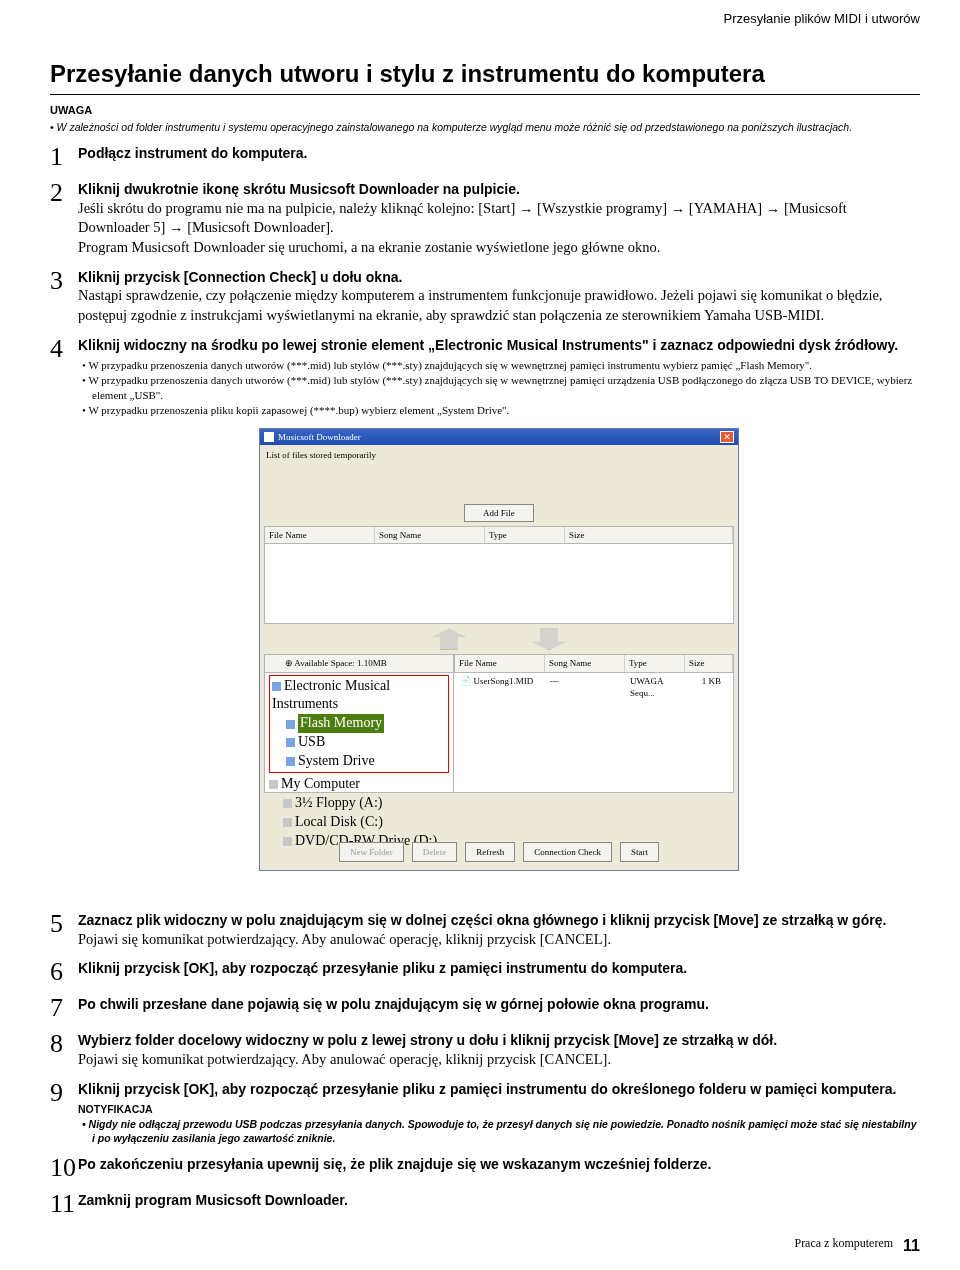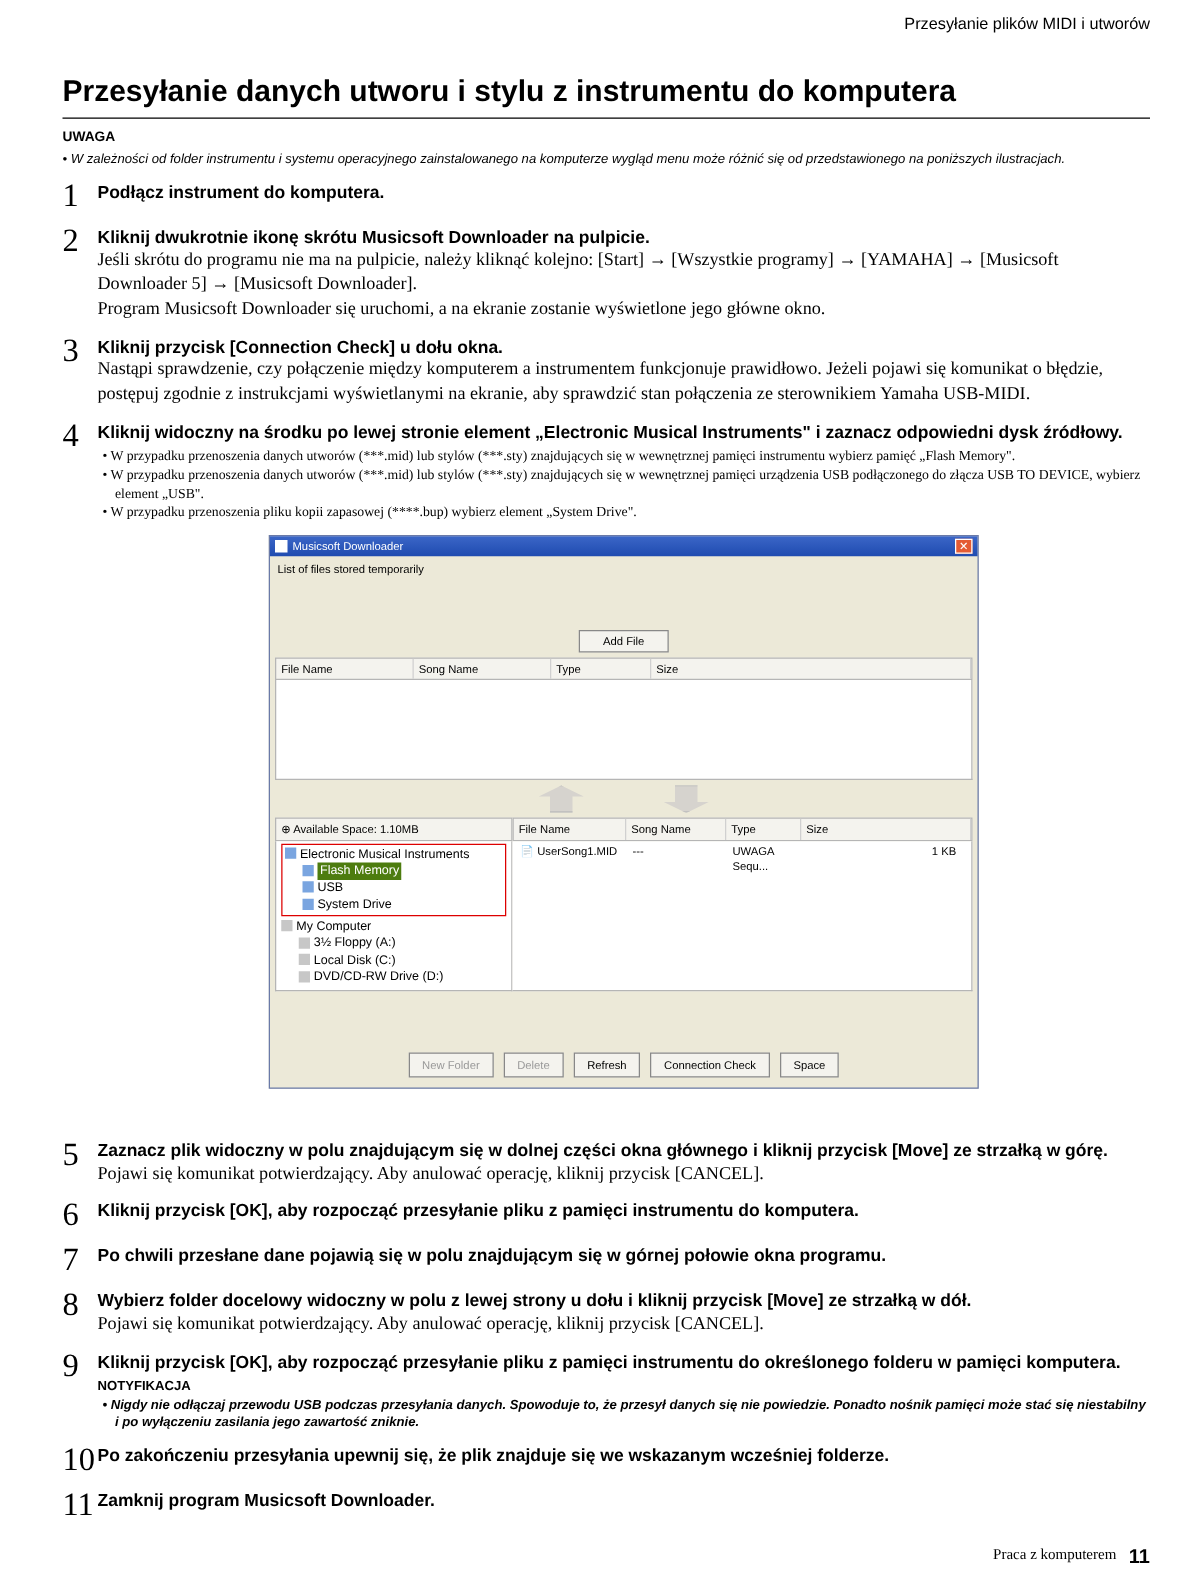--- a/index.html
+++ b/index.html
@@ -52,26 +52,26 @@
   }
   .step-body { flex: 1; }
   .step-head { font-weight: bold; font-size: 14px; }
   .step-text { font-family: "Times New Roman", serif; font-size: 14.5px; }
   .sub-bullets { margin-top: 4px; }
   .sub-bullets p { font-family: "Times New Roman", serif; font-size: 11px; padding-left: 14px; text-indent: -10px; }
   .notif-label { font-size: 10.5px; font-weight: bold; margin-top: 4px; }
   .notif-body { font-size: 10.5px; font-style: italic; font-weight: bold; margin-left: 14px; text-indent: -10px; }
   
   .app-window {
-    width: 568px;
+    width: 480px;
     margin: 10px auto 30px auto;
     border: 1px solid #6a7aa8;
     background: #ece9d8;
     font-size: 9px;
-    font-family: Liberation Sans, sans-serif;
+    font-family: Liberation Serif, serif;
     color: #000;
   }
   .titlebar {
     background: linear-gradient(#3b66c7, #1f4bb0);
     color: #fff;
     padding: 2px 4px;
     display: flex;
     align-items: center;
     justify-content: space-between;
   }
@@ -106,28 +106,28 @@
     clip-path: polygon(50% 0, 80% 40%, 65% 40%, 65% 100%, 35% 100%, 35% 40%, 20% 40%);
   }
   .big-arrow.down {
     clip-path: polygon(35% 0, 65% 0, 65% 60%, 80% 60%, 50% 100%, 20% 60%, 35% 60%);
   }
   .lower-header {
     display:flex; margin: 0 4px;
   }
   .lower-header .avail {
     flex: 0 0 190px;
-    background:#f4f3ee; border:1px solid #b5b5b5; padding:2px 4px;
+    background:#f4f3ee; border:1px solid #b5b5b5; padding:2px 20px;
   }
   .lower-header .cols { flex:1; display:flex; border:1px solid #b5b5b5; background:#f4f3ee; }
   .lower-header .cols > div { padding:2px 4px; border-right:1px solid #d0d0d0; }
   .lower-body { display:flex; margin:0 4px 4px 4px; height:120px; }
   .tree-pane {
     flex: 0 0 190px; background:#fff; border:1px solid #b5b5b5; border-top:none;
-    padding: 2px 4px; font-size:10px;
+    padding: 2px 4px; font-size:14px;
   }
   .tree-pane .root { border:1.5px solid #d00; padding:1px 2px; margin-bottom:2px; }
   .tree-pane .item { padding-left: 14px; }
   .tree-pane .sel { background:#4d7c0f; color:#fff; display:inline-block; padding:0 2px; }
   .tree-pane .ico { display:inline-block; width:9px; height:9px; background:#7aa5e0; margin-right:3px; vertical-align:middle; }
   .tree-pane .ico.drv { background:#c7c7c7; }
   .list-pane { flex:1; background:#fff; border:1px solid #b5b5b5; border-top:none; border-left:none; padding:2px; }
   .list-pane .row { display:flex; }
   .list-pane .row > div { padding:0 4px; }
   .bottom-btns { display:flex; gap:8px; justify-content:center; padding:8px 4px; }
@@ -232,21 +232,21 @@
               <div style="flex:0 0 60px">UWAGA Sequ...</div>
               <div style="flex:1; text-align:right; padding-right:10px">1 KB</div>
             </div>
           </div>
         </div>
         <div class="bottom-btns">
           <span class="btn dim">New Folder</span>
           <span class="btn dim">Delete</span>
           <span class="btn">Refresh</span>
           <span class="btn">Connection Check</span>
-          <span class="btn">Space</span>
+          <span class="btn">Start</span>
         </div>
       </div>
     </div>
   </li>
   <li>
     <div class="step-num">5</div>
     <div class="step-body">
       <div class="step-head">Zaznacz plik widoczny w polu znajdującym się w dolnej części okna głównego i kliknij przycisk [Move] ze strzałką w górę.</div>
       <div class="step-text">Pojawi się komunikat potwierdzający. Aby anulować operację, kliknij przycisk [CANCEL].</div>
     </div>

